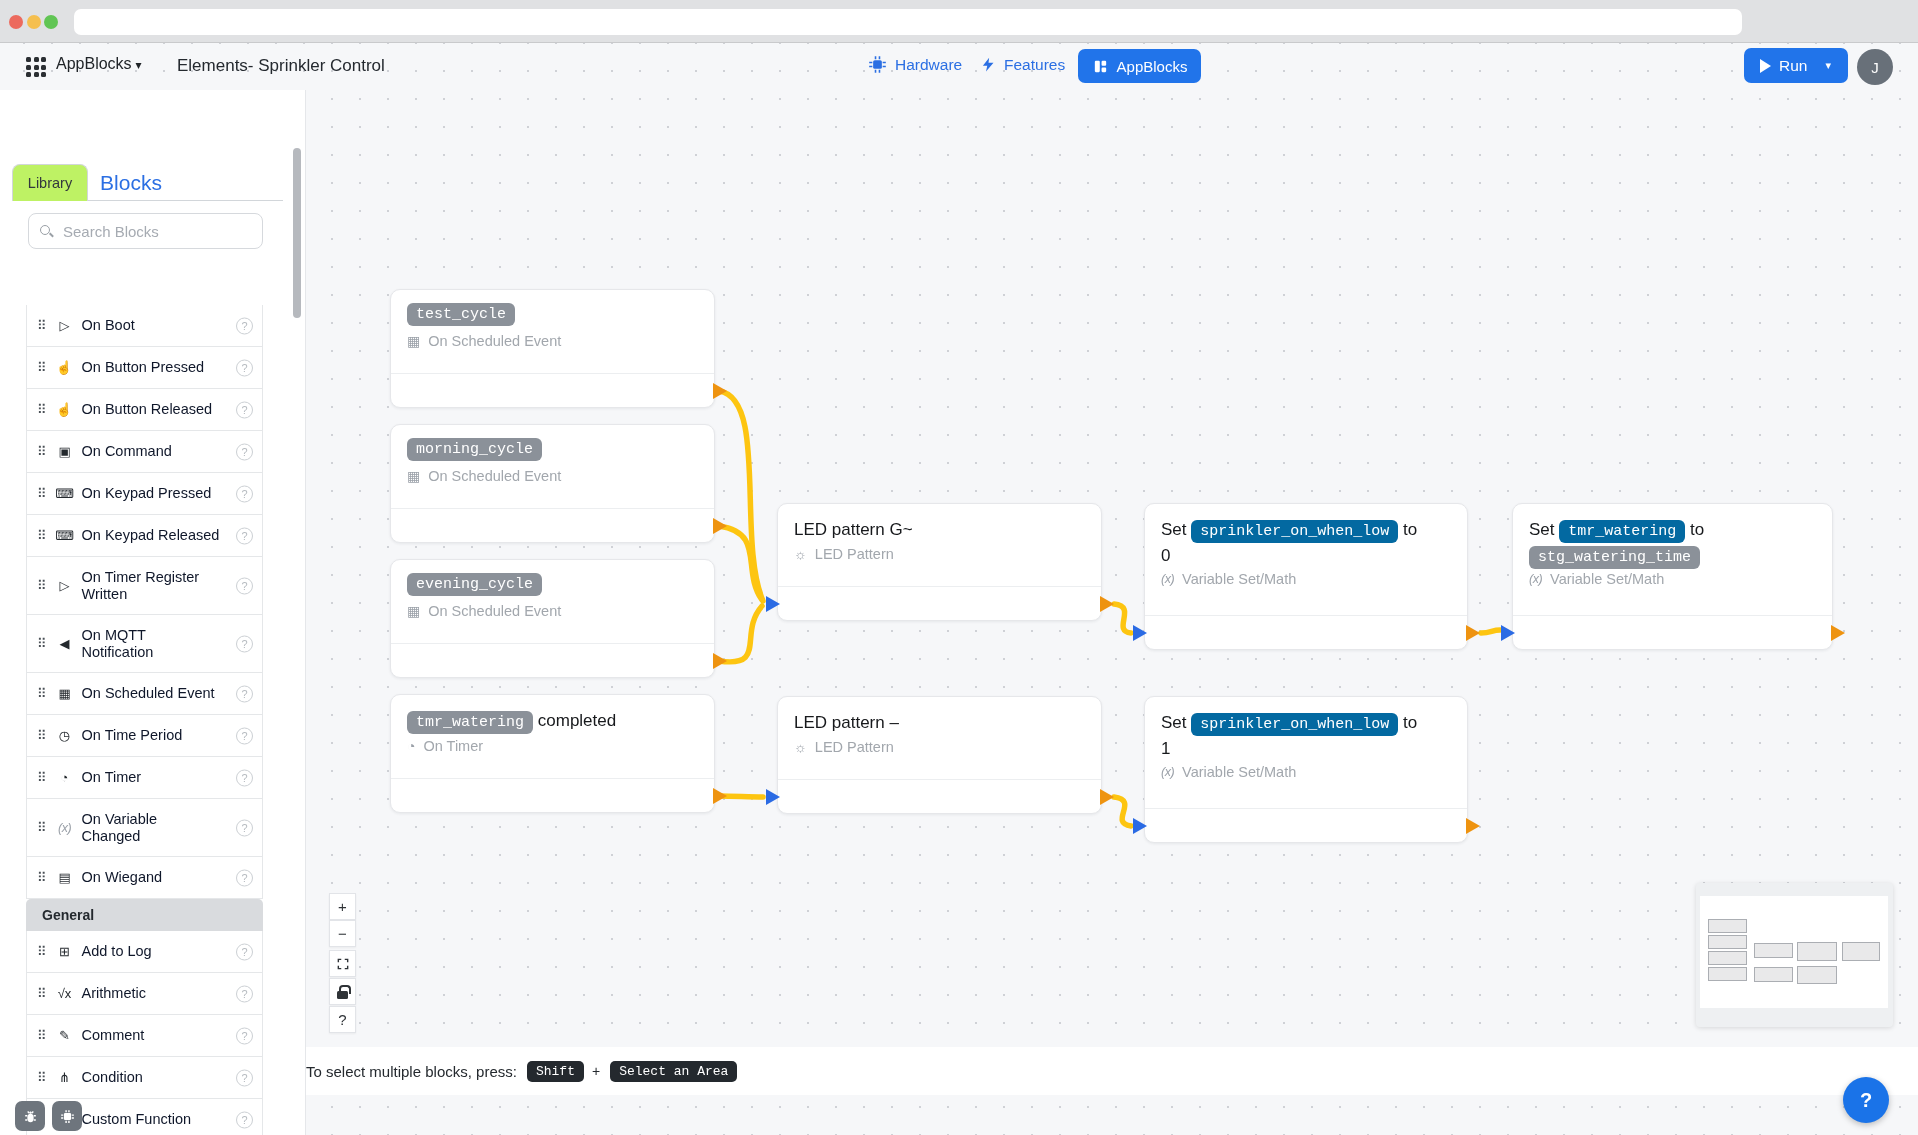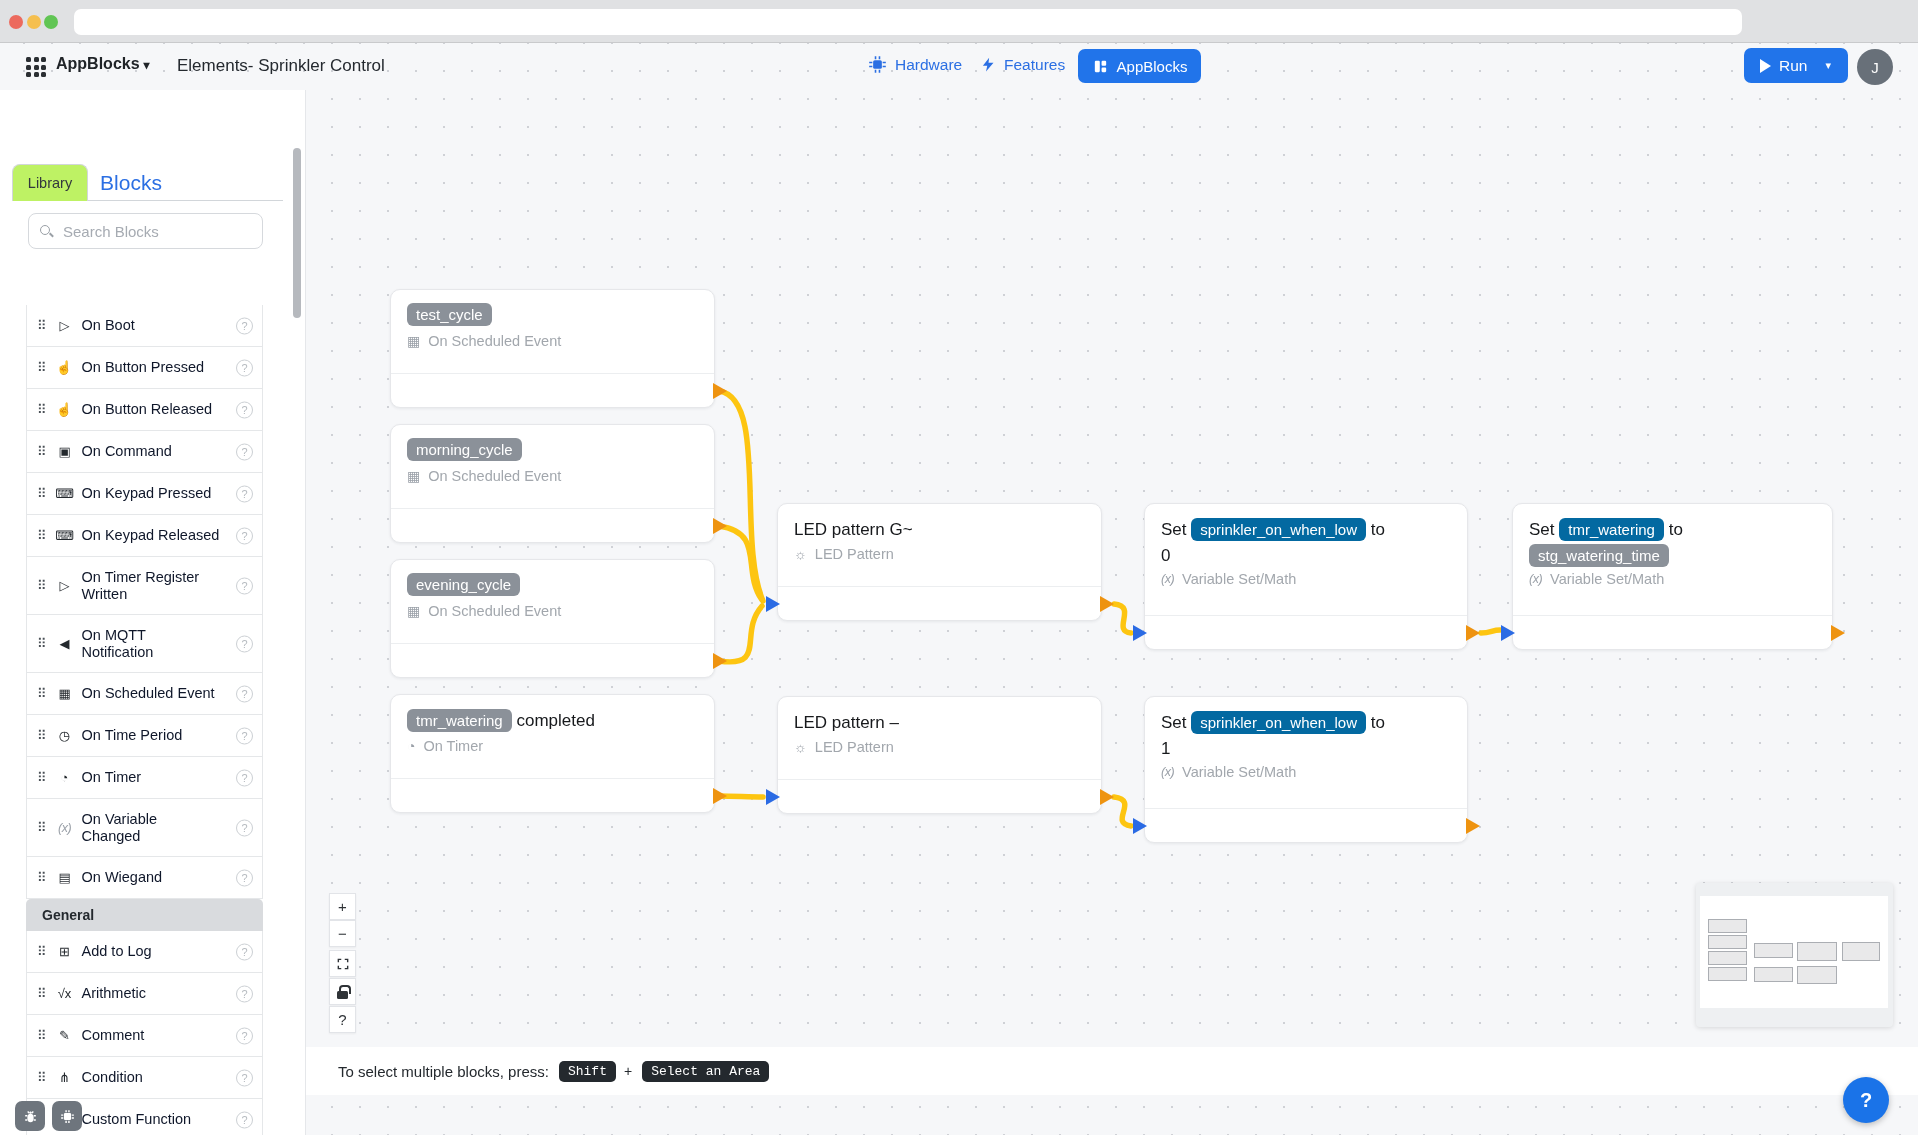--- a/index.html
+++ b/index.html
@@ -17,21 +17,21 @@
   
   #app { position:absolute; left:0; top:43px; width:1918px; height:1092px;
     background-color:#f6f7f9;
     background-image:radial-gradient(circle, #cfd1d6 1.3px, transparent 1.5px);
     background-size:28px 28px; background-position:10px 14px; }
 
   
   #header { position:absolute; left:0; top:0; width:1918px; height:47px; }
   #grid-icon { position:absolute; left:26px; top:14px; width:20px; height:20px; display:grid; grid-template-columns:repeat(3,1fr); gap:2.5px; }
   #grid-icon i { background:#2b2f33; border-radius:1.5px; }
-  #app-menu { position:absolute; left:56px; top:12px; font-size:16px; font-weight:700; color:#202428; cursor:pointer; }
+  #app-menu { position:absolute; left:56px; top:12px; font-size:16px; font-weight:400; color:#202428; cursor:pointer; }
   #app-menu .caret { font-size:12px; color:#202428; margin-left:4px; }
   #page-title { position:absolute; left:177px; top:13px; font-size:17px; font-weight:500; color:#24292f; }
 
   .navlink { position:absolute; top:12px; display:flex; align-items:center; gap:8px; color:#2b6fe3; font-size:15.5px; cursor:pointer; }
   #nav-hardware { left:868px; }
   #nav-features { left:981px; }
   #nav-appblocks { position:absolute; left:1078px; top:6px; width:123px; height:34px; background:#2174ea; border-radius:7px;
     display:flex; align-items:center; justify-content:center; gap:8px; color:#fff; font-size:15px; font-weight:500; cursor:pointer; }
 
   #run-btn { position:absolute; left:1744px; top:5px; width:104px; height:35px; background:#2174ea; border-radius:7px;
@@ -69,41 +69,41 @@
 
   .side-fab { position:absolute; width:30px; height:30px; background:#6e757d; border-radius:7px; display:flex; align-items:center; justify-content:center; cursor:pointer; }
 
   
   #wires { position:absolute; left:0; top:0; width:1918px; height:1135px; pointer-events:none; z-index:2; }
   .wire { fill:none; stroke:#fdc511; stroke-width:5.5; stroke-linecap:round; }
 
   .card { position:absolute; background:#fff; border:1px solid #e6e7ea; border-radius:10px; box-shadow:0 1px 3px rgba(16,24,40,.07); z-index:3; cursor:pointer; }
   .card-body { padding:13px 16px 0 16px; }
   .title { font-size:17px; color:#17191c; line-height:26px; }
-  .pill { display:inline-block; border-radius:6px; padding:2px 9px; font-size:15px; color:#fff; line-height:19px; }
+  .pill { display:inline-block; border-radius:6px; padding:2px 9px; font-size:15px; color:#fff; line-height:19px;font-family:Liberation Mono, monospace; }
   .pill-gray { background:#8b9199; }
   .pill-blue { background:#0369a1; }
   .sub { margin-top:7px; display:flex; align-items:center; gap:8px; font-size:14.5px; color:#a2a7ad; }
   .sub-icon { font-size:14px; color:#9aa0a8; }
   .varx { font-size:12.5px; font-style:italic; color:#9aa0a8; letter-spacing:-0.5px; }
   .card-footer { position:absolute; left:0; bottom:0; width:100%; height:34px; border-top:1px solid #eceef0; border-radius:0 0 10px 10px; }
   .port { position:absolute; top:50%; transform:translateY(-50%); width:0; height:0;
     border-top:8px solid transparent; border-bottom:8px solid transparent; }
   .port-in  { left:-12px;  border-left:14px solid #2b6be4; }
   .port-out { right:-13px; border-left:14px solid #ee9310; }
 
   
   .ctl { position:absolute; left:329px; width:27px; height:27px; background:#fff; border:1px solid #e2e4e8; box-shadow:0 1px 2px rgba(0,0,0,.05);
     display:flex; align-items:center; justify-content:center; font-size:15px; color:#2f3337; cursor:pointer; z-index:4; }
   .lockbody { width:11px; height:8px; background:#2f3337; border-radius:1.5px; position:relative; margin-top:7px; }
   .lockbody::before { content:""; position:absolute; top:-6px; left:1.5px; width:8px; height:7px; border:2px solid #2f3337; border-bottom:none; border-radius:4px 4px 0 0; }
 
   
   #hintbar { position:absolute; left:306px; top:1004px; width:1612px; height:48px; background:#fff; z-index:5; display:flex; align-items:center; }
-  #hint-text { margin-left:32px; font-size:15px; color:#24292e; }
+  #hint-text { font-size:15px; color:#24292e; }
   .key { background:#24292e; color:#fff; font-family:"Liberation Mono",monospace; font-size:13px; padding:3px 9px; border-radius:5px; margin-left:10px; }
   #hint-plus { margin-left:8px; font-size:14px; color:#24292e; }
 
   
   #minimap { position:absolute; left:1696px; top:840px; width:197px; height:144px; background:#eef0f2; border-radius:4px;
     box-shadow:0 1px 5px rgba(0,0,0,.13); z-index:6; }
   #minimap-viewport { position:absolute; left:4px; top:13px; width:188px; height:112px; background:#ffffff; }
   .mm { position:absolute; background:#e9e9ea; border:1.5px solid #abaeb3; }
 
   #help-fab { position:absolute; left:1843px; top:1034px; width:46px; height:46px; border-radius:50%; background:#1a73e8; color:#fff;

